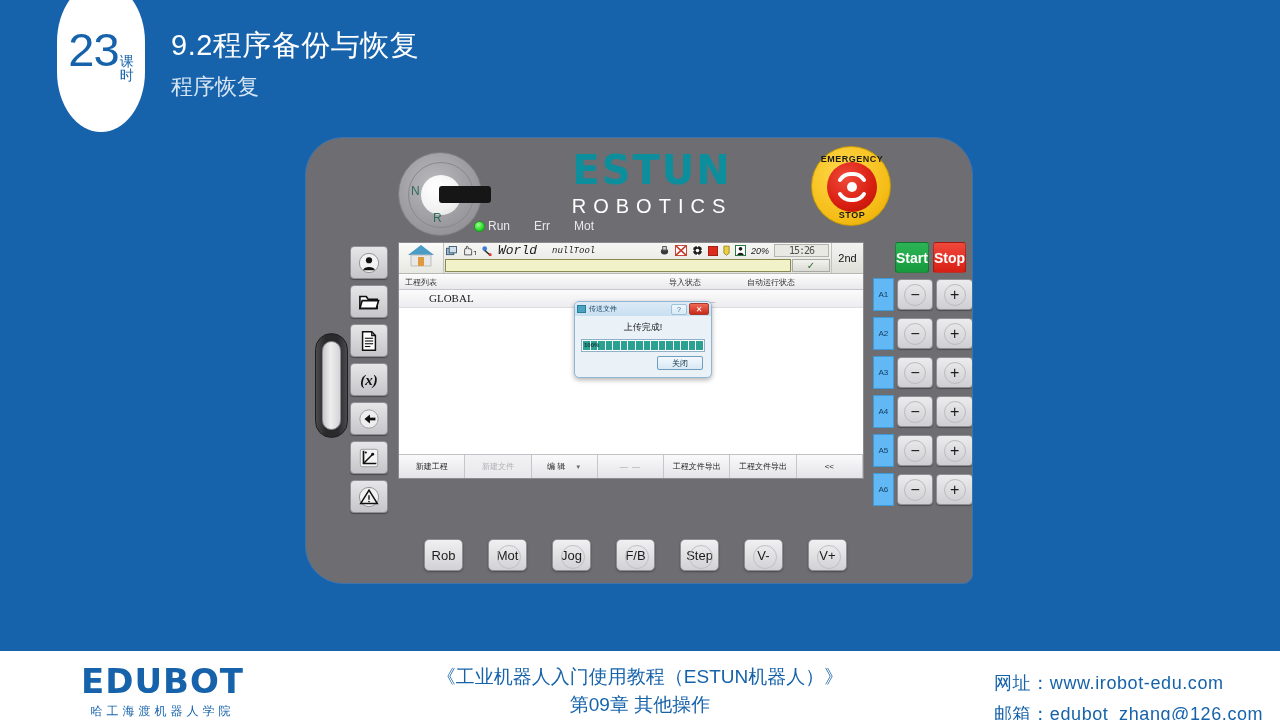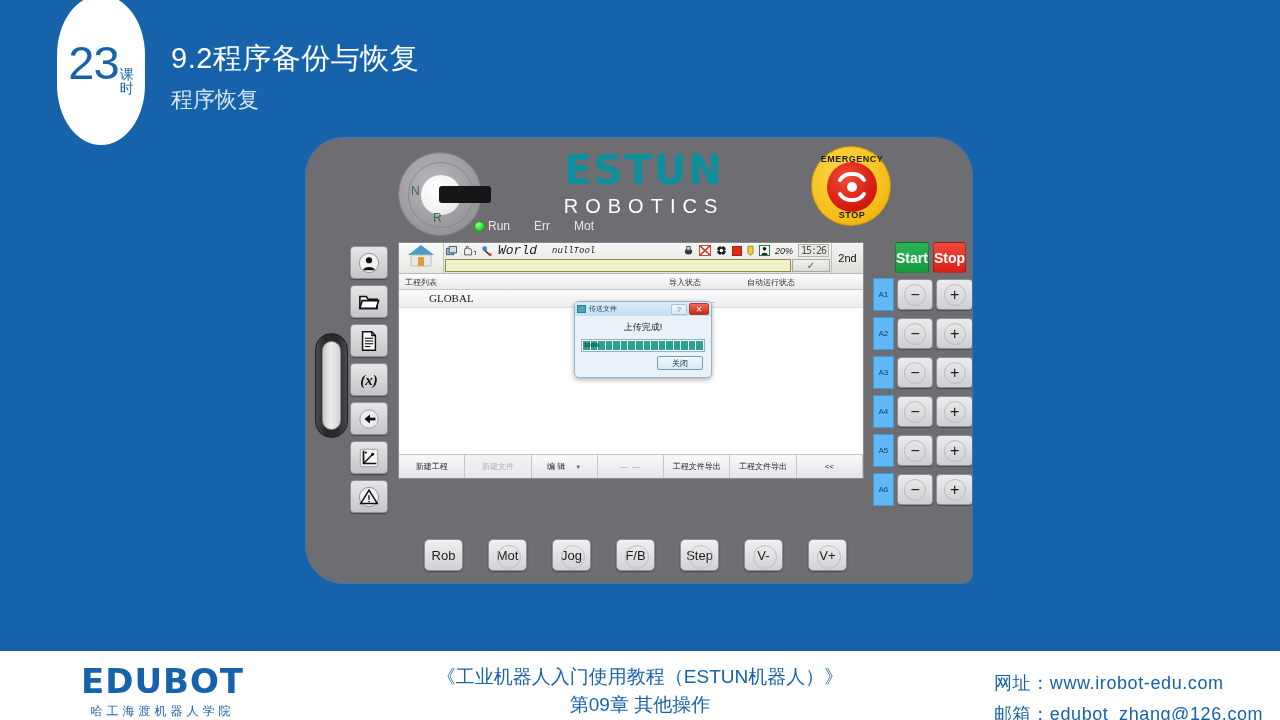--- a/index.html
+++ b/index.html
@@ -4,21 +4,21 @@
 <style>
   * { box-sizing: border-box; margin: 0; padding: 0; }
   html, body {
     width: 1280px; height: 720px;
     font-family: "Liberation Sans", "DejaVu Sans", sans-serif;
     overflow: hidden;
   }
   body { background: #1663ab; position: relative; }
 
   
-  #slide-header { position: absolute; left: 0; top: 17px; width: 1264px; height: 130px; }
+  #slide-header { position: absolute; left: 0; top: 4px; width: 1264px; height: 130px; }
 
   #lesson-badge {
     position: absolute; left: 57px; top: -22px;
     width: 88px; height: 150px;
     background: #ffffff;
     border-radius: 44px / 60px;
     display: flex; align-items: flex-end; justify-content: center;
   }
   #lesson-badge-inner {
     display: flex; align-items: baseline;
@@ -76,21 +76,21 @@
     background: radial-gradient(circle at 38% 32%, #ffffff 0%, #f2f2f2 60%, #dcdcdc 100%);
   }
   #key-switch-lever {
     position: absolute; left: 40px; top: 33px; width: 52px; height: 17px;
     background: #161616; border-radius: 3px;
   }
   #key-label-n { position: absolute; left: 12px; top: 31px; font-size: 12px; color: #2f6b57; }
   #key-label-r { position: absolute; left: 34px; top: 58px; font-size: 12px; color: #2f6b57; }
 
   
-  #estun-logo { position: absolute; left: 228px; top: 9px; width: 220px; text-align: center; }
+  #estun-logo { position: absolute; left: 236px; top: 9px; width: 220px; text-align: center; }
   #estun-word {
     font-size: 40px; font-weight: 700; letter-spacing: 2px;
     color: #0c8e9c; font-family: "DejaVu Sans", sans-serif;
   }
   #estun-sub {
     font-size: 20px; letter-spacing: 7px; color: #ffffff; margin-top: 2px;
     font-weight: 400;
   }
 
   
@@ -161,21 +161,21 @@
   #status-icons {
     height: 15px; display: flex; align-items: center; gap: 5px;
     padding: 0 2px; font-size: 9px;
   }
   .st-ico { display: inline-flex; align-items: center; }
   #status-coord { font-style: italic; font-family: "Liberation Mono", monospace; font-size: 13px; color: #1d1d1d; }
   #status-tool { font-style: italic; font-family: "Liberation Mono", monospace; font-size: 9px; color: #1d1d1d; margin-left: 10px; }
   #status-speed { font-style: italic; font-size: 9px; color: #1d1d1d; }
   #status-clock {
     font-family: "DejaVu Sans Mono", monospace; font-size: 10px; color: #4d4d4d;
-    border: 1px solid #b5b5b0; background: #e9e9e3; padding: 0 2px; letter-spacing: -1px;
+    border: 1px solid #b5b5b0; background: #e9e9e3; padding: 0 14px; letter-spacing: -1px;
   }
   #msg-row { flex: 1; display: flex; align-items: stretch; padding: 1px 1px 2px 1px; }
   #msg-field {
     flex: 1; background: #f2f2c8; border: 1px solid #8a8a52;
   }
   #msg-ok {
     width: 38px; border: 1px solid #a9a9a4; background: linear-gradient(180deg,#f2f2ee,#dcdcd6);
     display: flex; align-items: center; justify-content: center; font-size: 10px; color: #2e6b2e;
     margin-left: 1px;
   }

